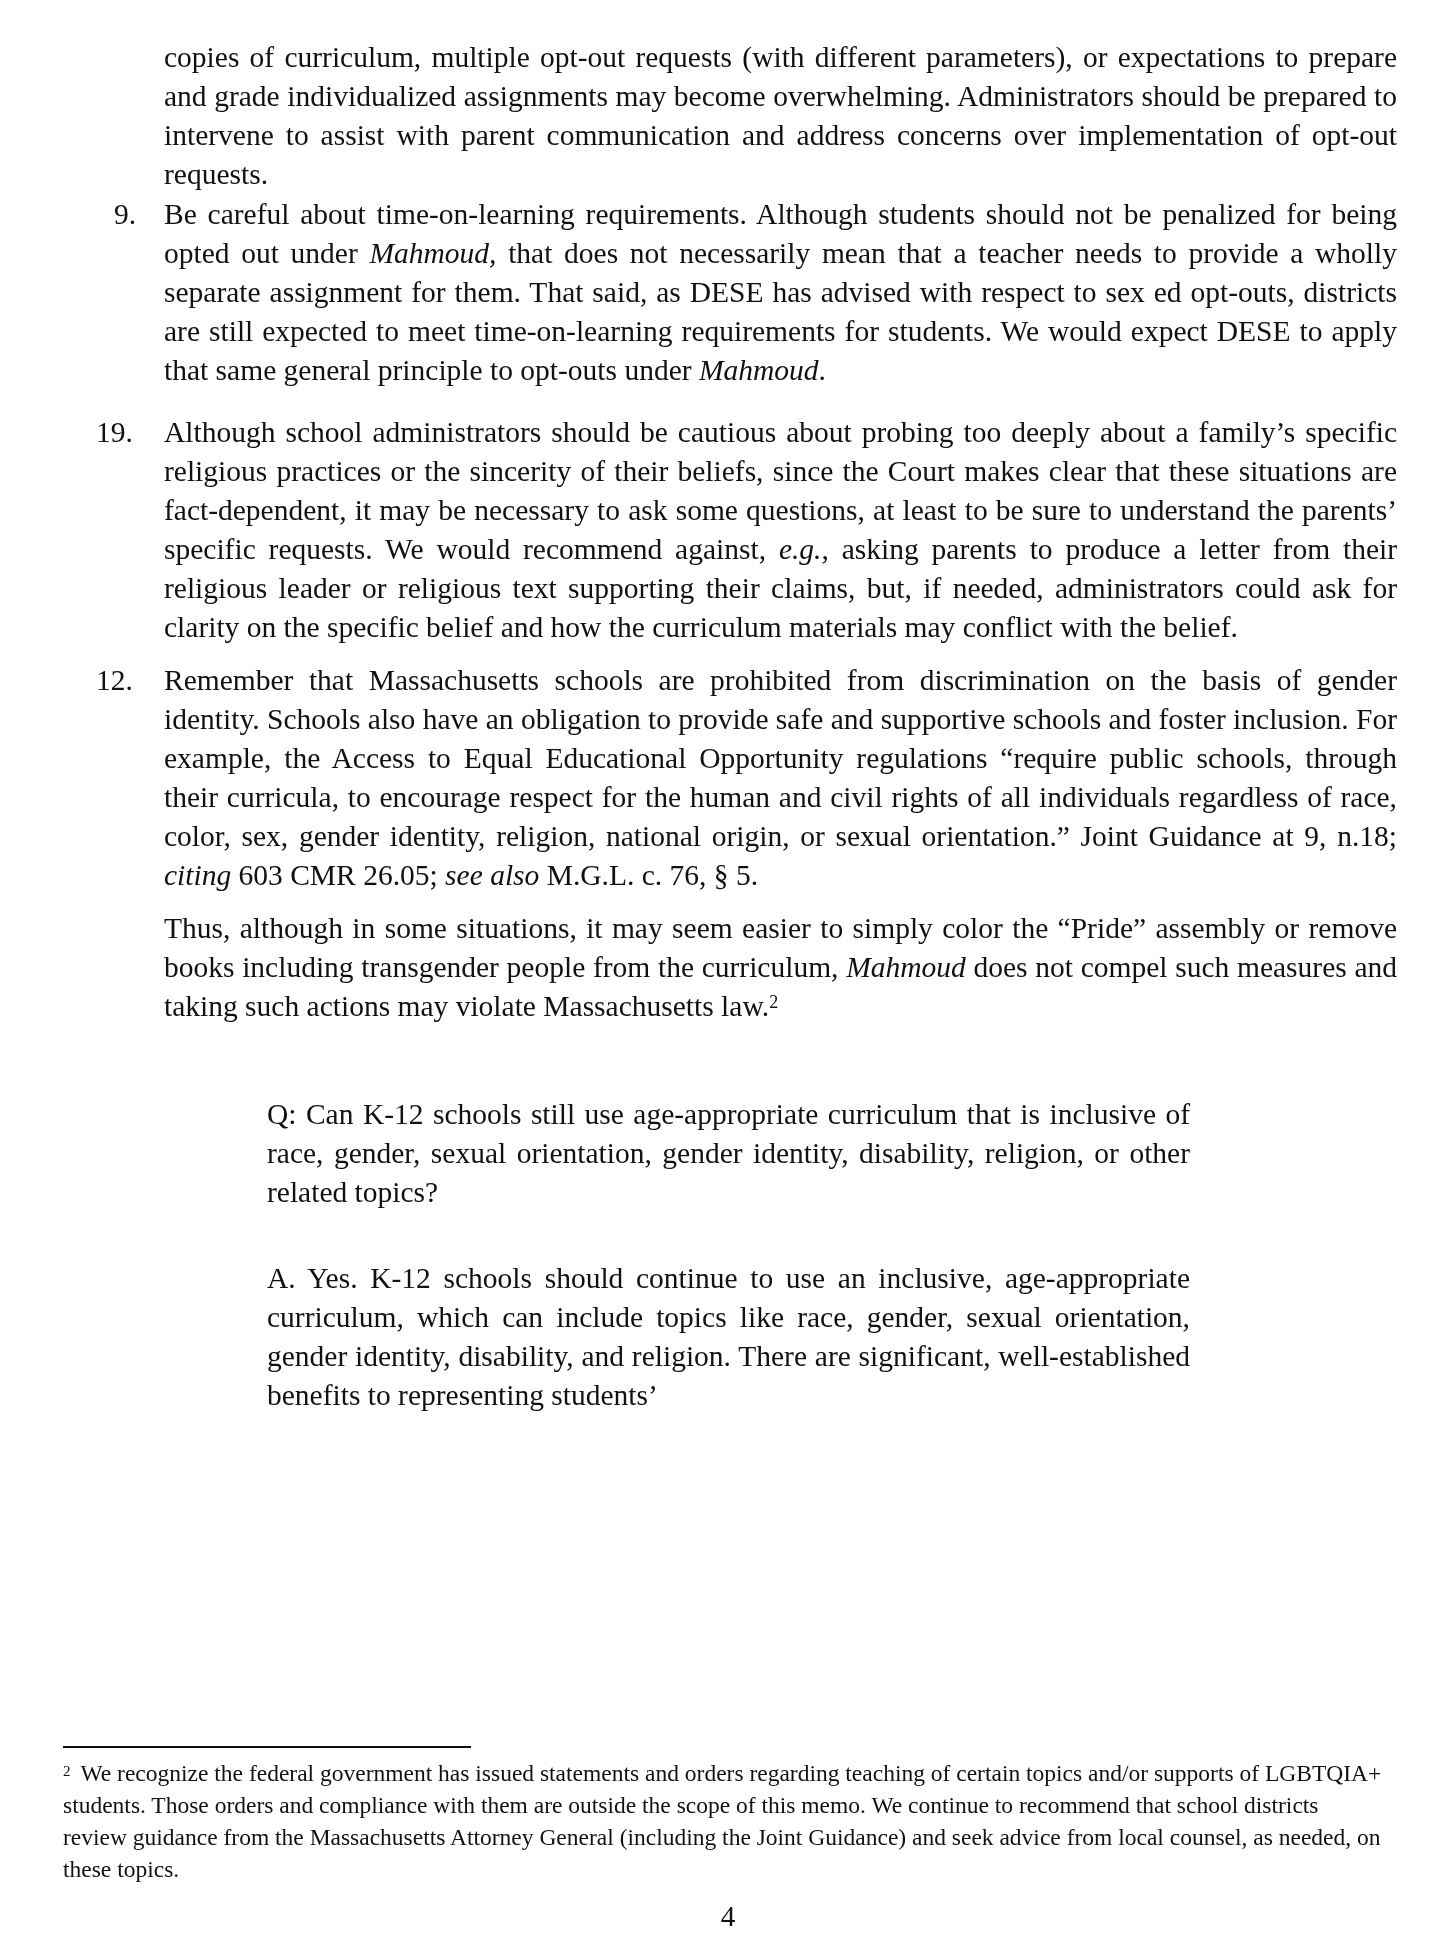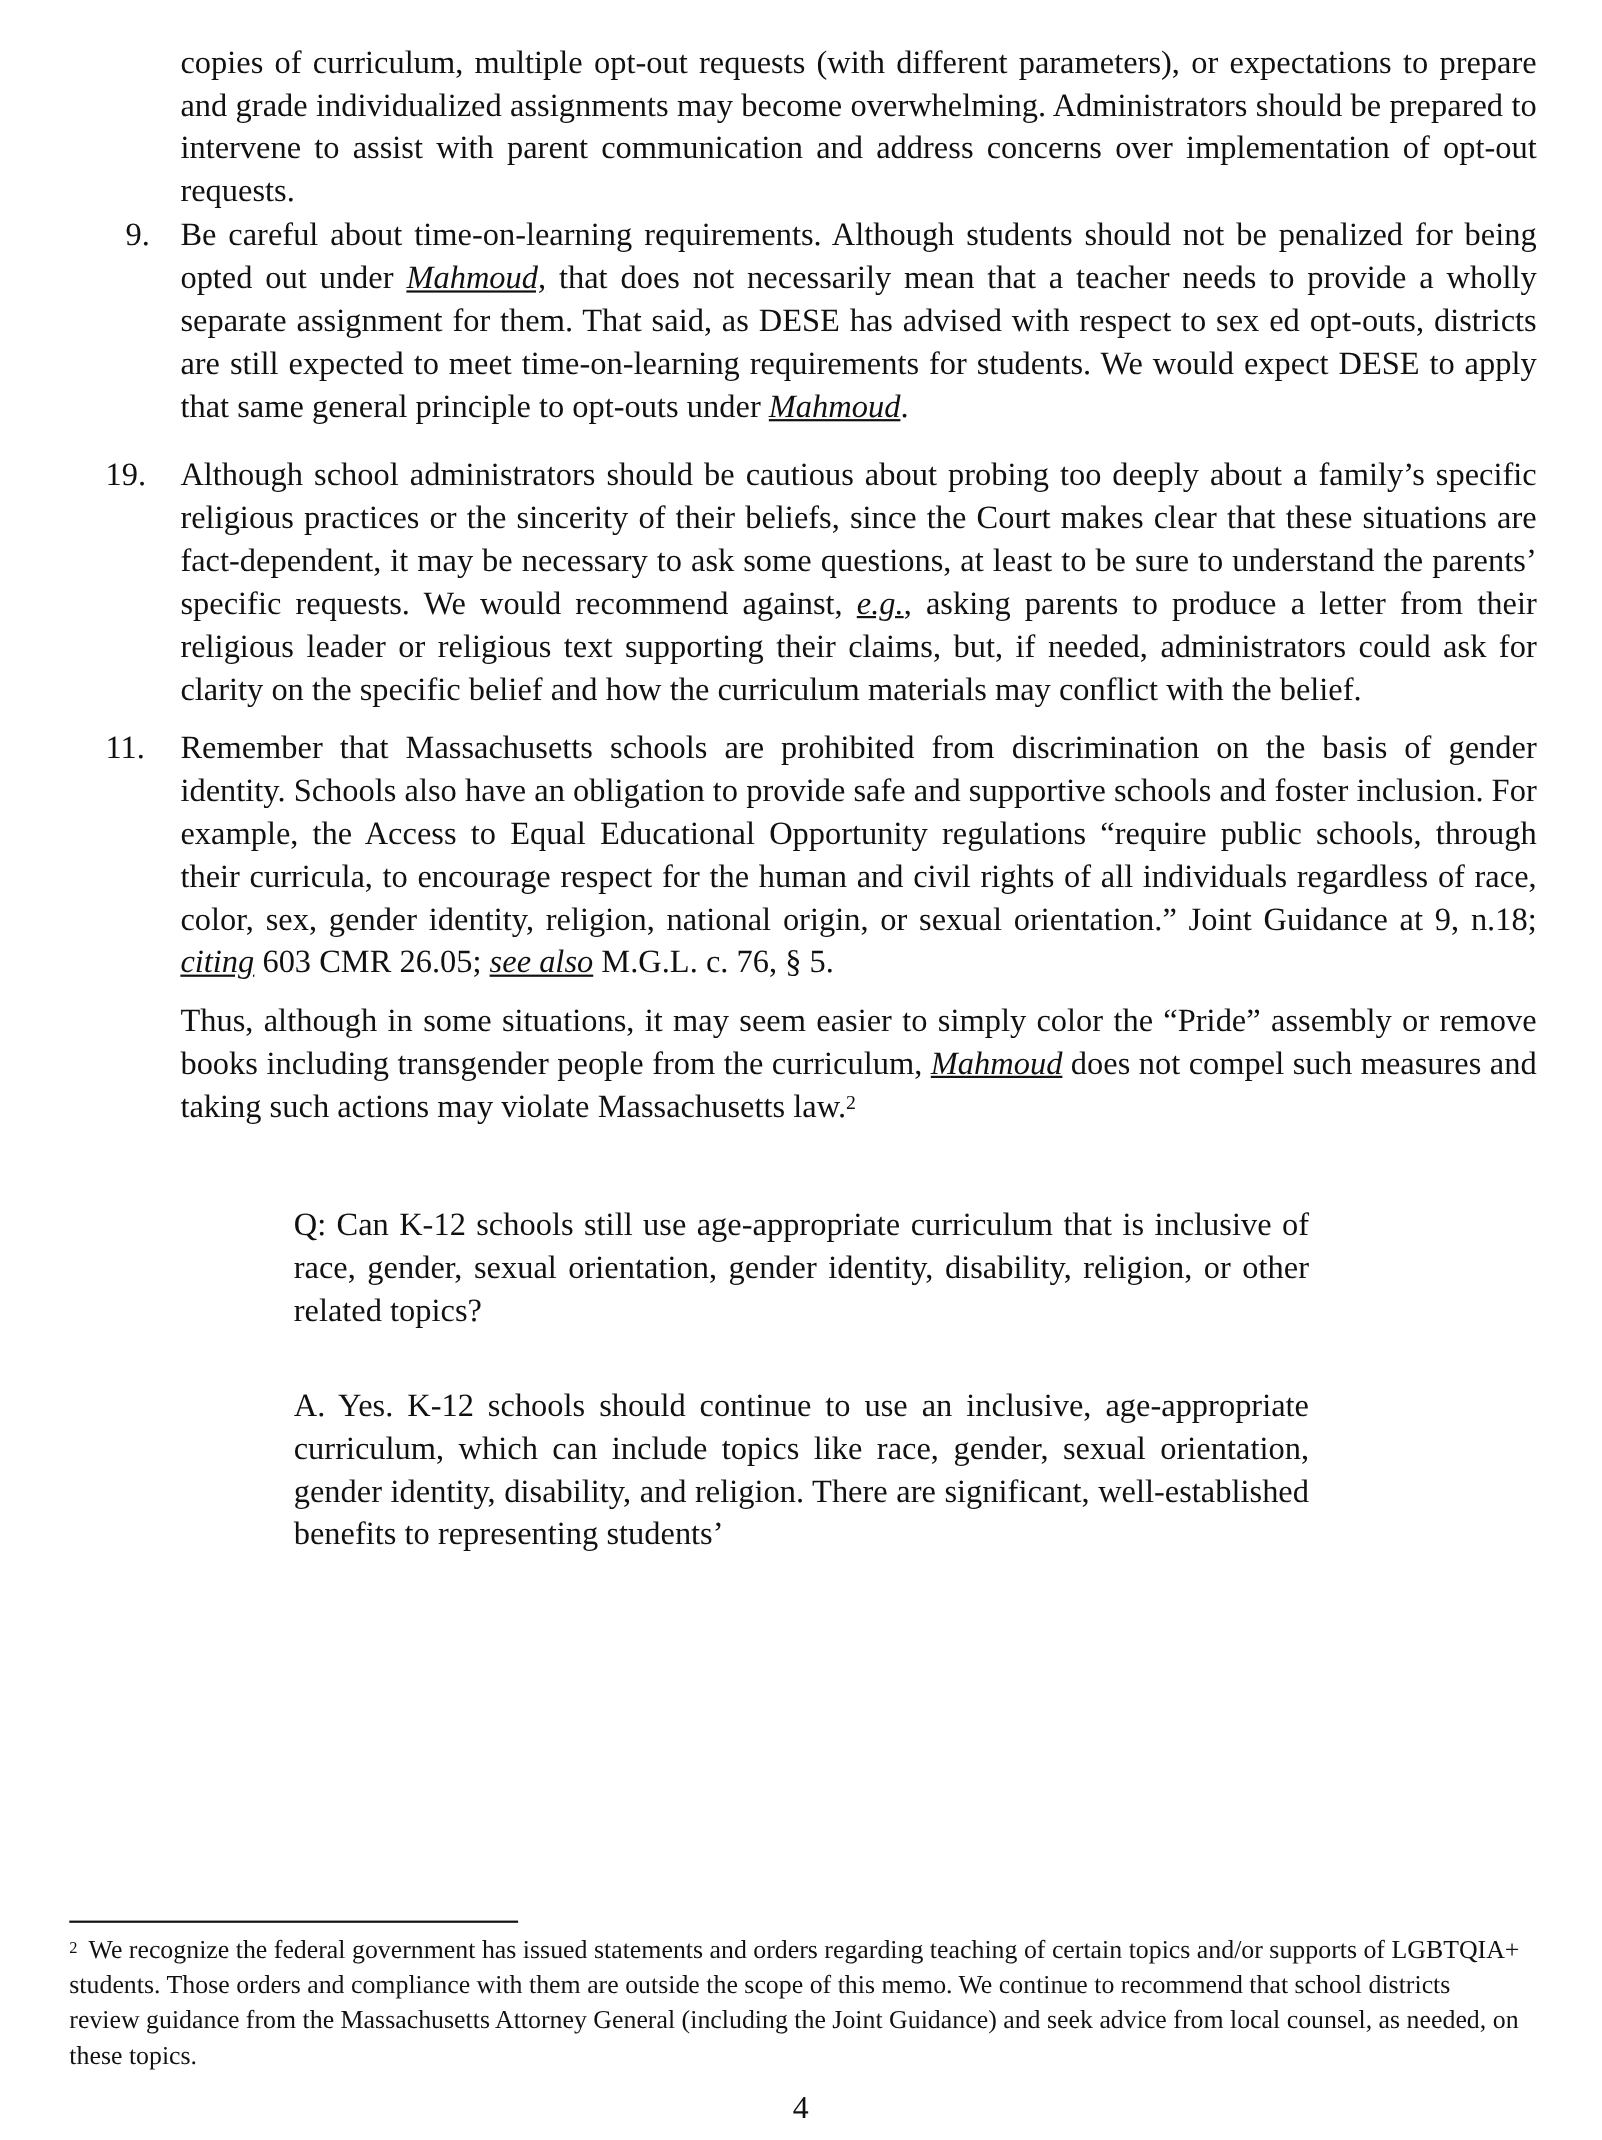--- a/index.html
+++ b/index.html
@@ -34,21 +34,21 @@
     }
     .item-num {
       position: absolute;
       font-size: 29.5px;
       line-height: 39px;
     }
     .quote-block {
       left: 267px;
       width: 923px;
     }
-    em { font-style: italic; text-decoration: underline; }
+    em { font-style: italic; }
     sup.fn-ref {
       font-size: 18px;
       vertical-align: top;
       position: relative;
       top: -4px;
     }
     .footnote-rule {
       position: absolute;
       left: 63px;
       top: 1746px;
@@ -87,21 +87,21 @@
 <div class="page">
 
   <div class="para body-block" style="top:38px;">copies of curriculum, multiple opt-out requests (with different parameters), or expectations to prepare and grade individualized assignments may become overwhelming. Administrators should be prepared to intervene to assist with parent communication and address concerns over implementation of opt-out requests.</div>
 
   <div class="item-num" style="left:114px; top:195px;">9.</div>
   <div class="para body-block" style="top:195px;"><span>Be careful about time-on-learning requirements. Although students should not be penalized for being opted out under </span><em>Mahmoud,</em><span> that does not necessarily mean that a teacher needs to provide a wholly separate assignment for them. That said, as DESE has advised with respect to sex ed opt-outs, districts are still expected to meet time-on-learning requirements for students. We would expect DESE to apply that same general principle to opt-outs under </span><em>Mahmoud</em><span>.</span></div>
 
   <div class="item-num" style="left:96px; top:413px;">19.</div>
   <div class="para body-block" style="top:413px;"><span>Although school administrators should be cautious about probing too deeply about a family’s specific religious practices or the sincerity of their beliefs, since the Court makes clear that these situations are fact-dependent, it may be necessary to ask some questions, at least to be sure to understand the parents’ specific requests. We would recommend against, </span><em>e.g.</em><span>, asking parents to produce a letter from their religious leader or religious text supporting their claims, but, if needed, administrators could ask for clarity on the specific belief and how the curriculum materials may conflict with the belief.</span></div>
 
-  <div class="item-num" style="left:96px; top:661px;">11.</div>
+  <div class="item-num" style="left:96px; top:661px;">12.</div>
   <div class="para body-block" style="top:661px;"><span>Remember that Massachusetts schools are prohibited from discrimination on the basis of gender identity.  Schools also have an obligation to provide safe and supportive schools and foster inclusion.  For example, the Access to Equal Educational Opportunity regulations “require public schools, through their curricula, to encourage respect for the human and civil rights of all individuals regardless of race, color, sex, gender identity, religion, national origin, or sexual orientation.”  Joint Guidance at 9, n.18; </span><em>citing</em><span> 603 CMR 26.05; </span><em>see also</em><span> M.G.L. c. 76, § 5.</span></div>
 
   <div class="para body-block" style="top:909px;"><span>Thus, although in some situations, it may seem easier to simply color the “Pride” assembly or remove books including transgender people from the curriculum, </span><em>Mahmoud</em><span> does not compel such measures and taking such actions may violate Massachusetts law.</span><sup class="fn-ref">2</sup></div>
 
 
   <div class="para quote-block" style="top:1095px;">Q:  Can K-12 schools still use age-appropriate curriculum that is inclusive of race, gender, sexual orientation, gender identity, disability, religion, or other related topics?</div>
 
   <div class="para quote-block" style="top:1219px;margin-top:40px;">A. Yes. K-12 schools should continue to use an inclusive, age-appropriate curriculum, which can include topics like race, gender, sexual orientation, gender identity, disability, and religion. There are significant, well-established benefits to representing students’</div>
 
   <div class="footnote-rule"></div>

